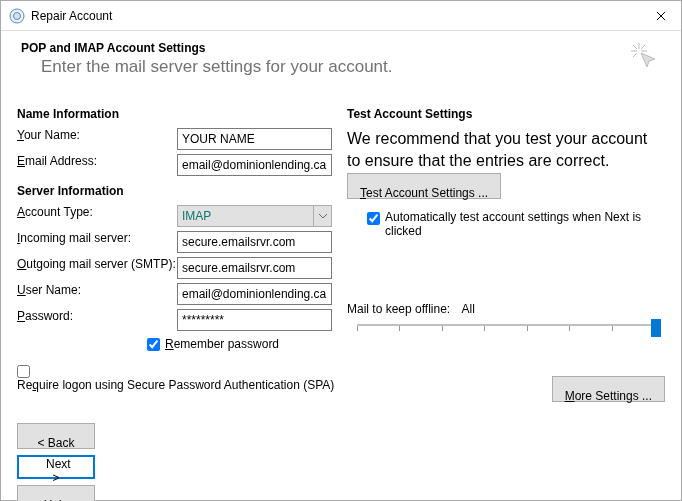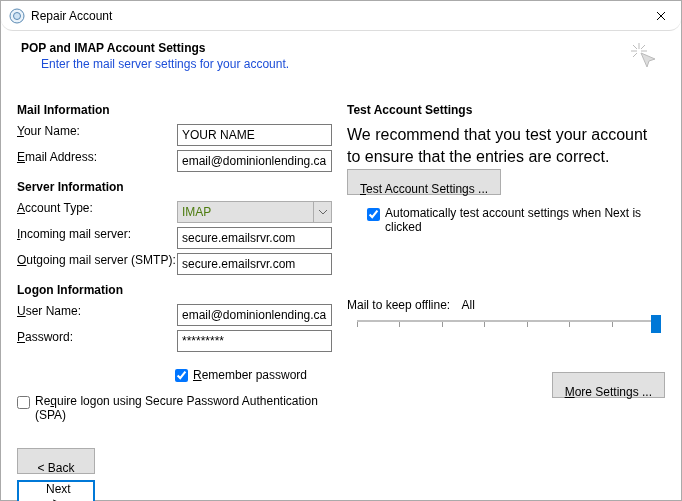--- a/index.html
+++ b/index.html
@@ -1,39 +1,39 @@
 <!DOCTYPE html>
 <html><head>
   <meta charset="utf-8">
   <style>
     * { box-sizing: border-box; margin: 0; padding: 0; }
     body { font-family: "Segoe UI", Tahoma, sans-serif; font-size: 12px; color: #000; }
     .window { width: 682px; height: 501px; border: 1px solid #aaa; background: #fff; display: flex; flex-direction: column; }
-    .titlebar { height: 30px; display: flex; align-items: center; padding: 0 0 0 8px; border-bottom: 1px solid #ddd; border-radius: 12px; }
+    .titlebar { height: 30px; display: flex; align-items: center; padding: 0 0 0 8px; border-bottom: 1px solid #ddd; }
     .titlebar-icon { width: 16px; height: 16px; margin-right: 6px; }
     .titlebar-title { flex: 1; font-size: 12px; }
     .titlebar-close { width: 40px; height: 30px; display: flex; align-items: center; justify-content: center; cursor: pointer; }
     .header { padding: 10px 20px 6px 20px; display: flex; align-items: flex-start; }
     .header-text { flex: 1; }
     .header-title { font-size: 12px; font-weight: bold; margin-bottom: 2px; }
-    .header-sub { font-size: 12px; padding-left: 20px; color: #1d4ed8; }
+    .header-sub { font-size: 17px; padding-left: 20px; color: #737373; }
     .header-icon { width: 32px; height: 32px; }
     .divider { height: 1px; background: #ddd; margin: 8px 10px 0 10px; }
     .content { flex: 1; display: flex; padding: 14px 16px 10px 16px; }
     .col { flex: 1; }
     .col-left { margin-right: 12px; }
     .section-title { font-weight: bold; font-size: 12px; margin-bottom: 7px; margin-top: 2px;}
     .section-title.mt { margin-top: 8px; }
     .row { display: flex; align-items: flex-start; margin-bottom: 4px; }
     .label { width: 160px; font-size: 12px; }
     .input { width: 155px; height: 22px; border: 1px solid #7a7a7a; padding: 0 4px; font-size: 12px; font-family: inherit; }
-    .input.select { border: 1px solid #adadad; background: #e1e1e1; appearance: none; padding-right: 20px; position: relative; color:#4d7c0f;}
+    .input.select { border: 1px solid #adadad; background: #e1e1e1; appearance: none; padding-right: 20px; position: relative; color:#0f766e;}
     .select-wrap { position: relative; width: 155px; }
     .select-chev { position: absolute; right: 1px; top: 1px; bottom:1px; width: 18px; display:flex; align-items:center; justify-content:center; pointer-events:none; border-left: 1px solid #adadad; background:#e1e1e1;}
-    .checkbox-row { display: flex; align-items: center; margin: 16px 0 6px 0px; justify-content: center; }
+    .checkbox-row { display: flex; align-items: center; margin: 6px 0 6px 0px; }
     .checkbox-row.indent { margin-left: 130px; }
     .checkbox-row input { margin-right: 5px; width:13px; height:13px;}
     .rec-text { font-size: 16px; line-height: 1.4;}
     .btn { height: 24px; padding: 12px 12px; background: #e1e1e1; border: 1px solid #adadad; font-size: 12px; font-family: inherit; cursor: pointer; }
     .btn.primary { background:#fff; border: 2px solid #0078d7; padding: 0 27px; }
     .auto-test { display: flex; align-items: flex-start; margin-top: 10px; margin-left: 20px; }
     .auto-test input { margin-right: 5px; margin-top: 2px; width:13px; height:13px;}
     .auto-test-label { font-size: 12px; }
     .mail-keep { margin-top: 64px; font-size: 12px; }
     .mail-keep-label { display: inline; }
@@ -82,21 +82,21 @@
             <path d="M16 4l-4 4M4 16l4-4"></path>
             <path d="M12 12l14 6-6 2-2 6z" fill="#ddd"></path>
           </g>
         </svg>
     </div>
   </div>
   <div class="divider"></div>
 
   <div class="content">
     <div class="col col-left">
-      <div class="section-title">Mail Information</div>
+      <div class="section-title">Name Information</div>
       <div class="row">
         <div class="label"><span class="u">Y</span>our Name:</div>
         <input class="input" value="YOUR NAME" style="">
       </div>
       <div class="row">
         <div class="label"><span class="u">E</span>mail Address:</div>
         <input class="input" value="email@dominionlending.ca" style="">
       </div>
 
       <div class="section-title mt">Server Information</div>
@@ -113,34 +113,33 @@
       </div>
       <div class="row">
         <div class="label"><span class="u">I</span>ncoming mail server:</div>
         <input class="input" value="secure.emailsrvr.com" style="">
       </div>
       <div class="row">
         <div class="label"><span class="u">O</span>utgoing mail server (SMTP):</div>
         <input class="input" value="secure.emailsrvr.com" style="">
       </div>
 
-      <div class="section-title mt">Logon Information</div>
       <div class="row">
         <div class="label"><span class="u">U</span>ser Name:</div>
         <input class="input" value="email@dominionlending.ca" style="">
       </div>
       <div class="row">
         <div class="label"><span class="u">P</span>assword:</div>
         <input class="input" value="*********" style="">
       </div>
       <div class="checkbox-row indent">
         <input type="checkbox" checked="" style="">
         <span><span class="u">R</span>emember password</span>
       </div>
-      <div class="checkbox-row" style="align-items:flex-start; margin-top:12px;">
+      <div class="checkbox-row" style="align-items:flex-start; margin-top:12px;flex-direction:column;">
         <input type="checkbox" style="margin-top: 2px;">
         <span>Re<span class="u">q</span>uire logon using Secure Password Authentication (SPA)</span>
       </div>
     </div>
 
     <div class="col">
       <div class="section-title">Test Account Settings</div>
       <div class="rec-text">We recommend that you test your account to ensure that the entries are correct.</div>
       <button class="btn"><span class="u">T</span>est Account Settings ...</button>
       <div class="auto-test">

